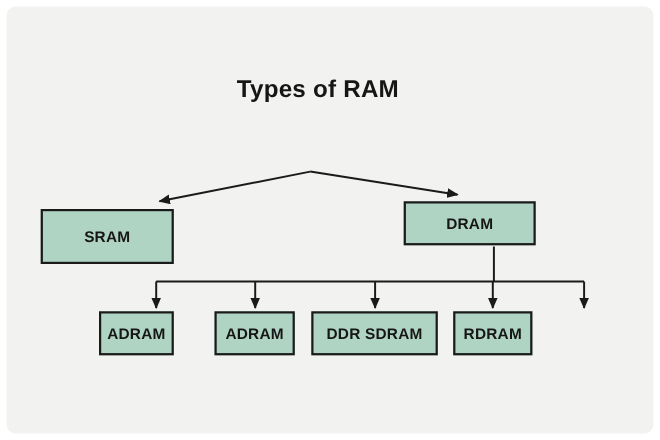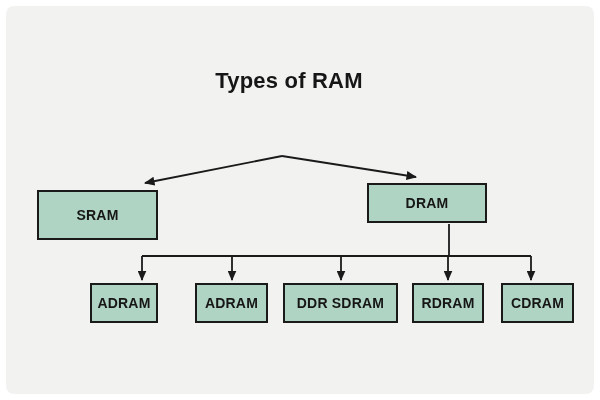--- a/index.html
+++ b/index.html
@@ -92,16 +92,15 @@
       <path class="edge" d="M442,250 L442,274" marker-end="url(#arrow)"></path>
       <path class="edge" d="M525,250 L525,274" marker-end="url(#arrow)"></path>
     </svg>
 
     <div class="node node-sram">SRAM</div>
     <div class="node node-dram">DRAM</div>
     <div class="node node-adram">ADRAM</div>
     <div class="node node-sdram">ADRAM</div>
     <div class="node node-ddr-sdram">DDR SDRAM</div>
     <div class="node node-rdram">RDRAM</div>
-    <div class="node node-cdram">CDRAM</div>
 
   </div>
 </div>
 
 </body></html>

